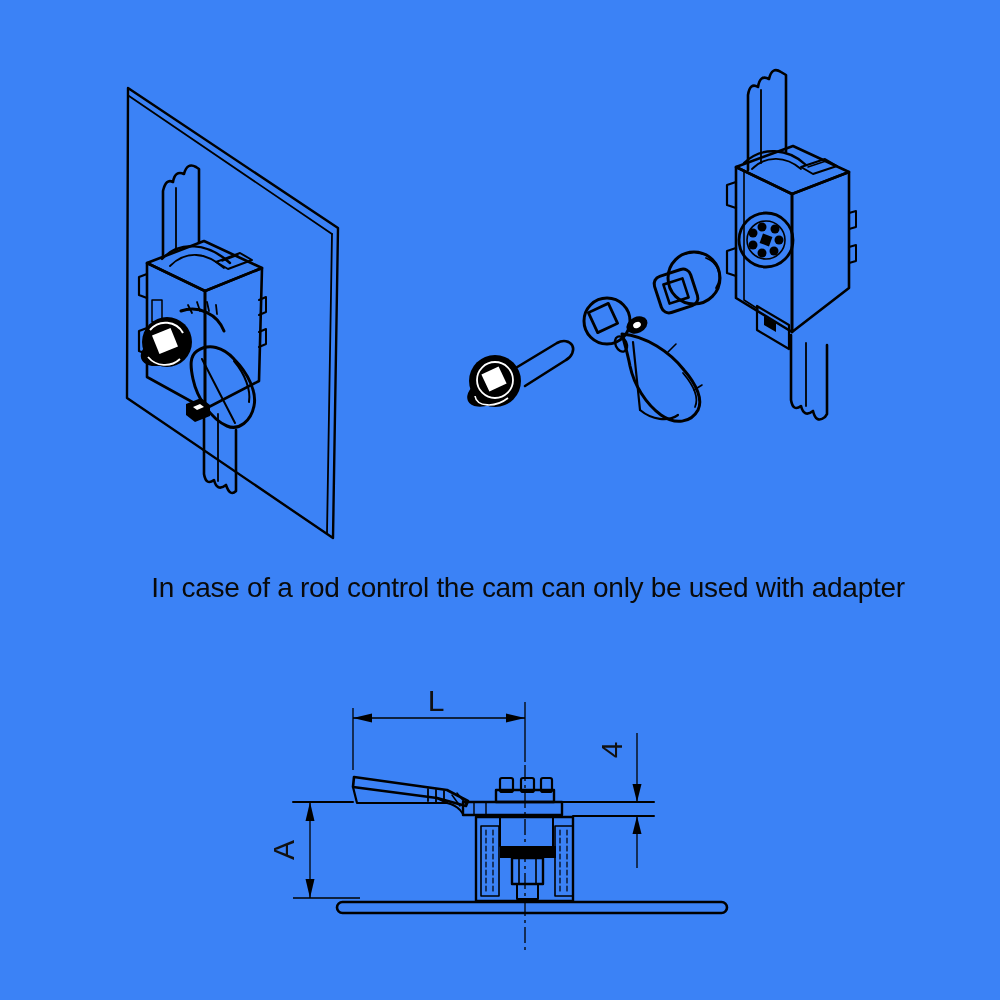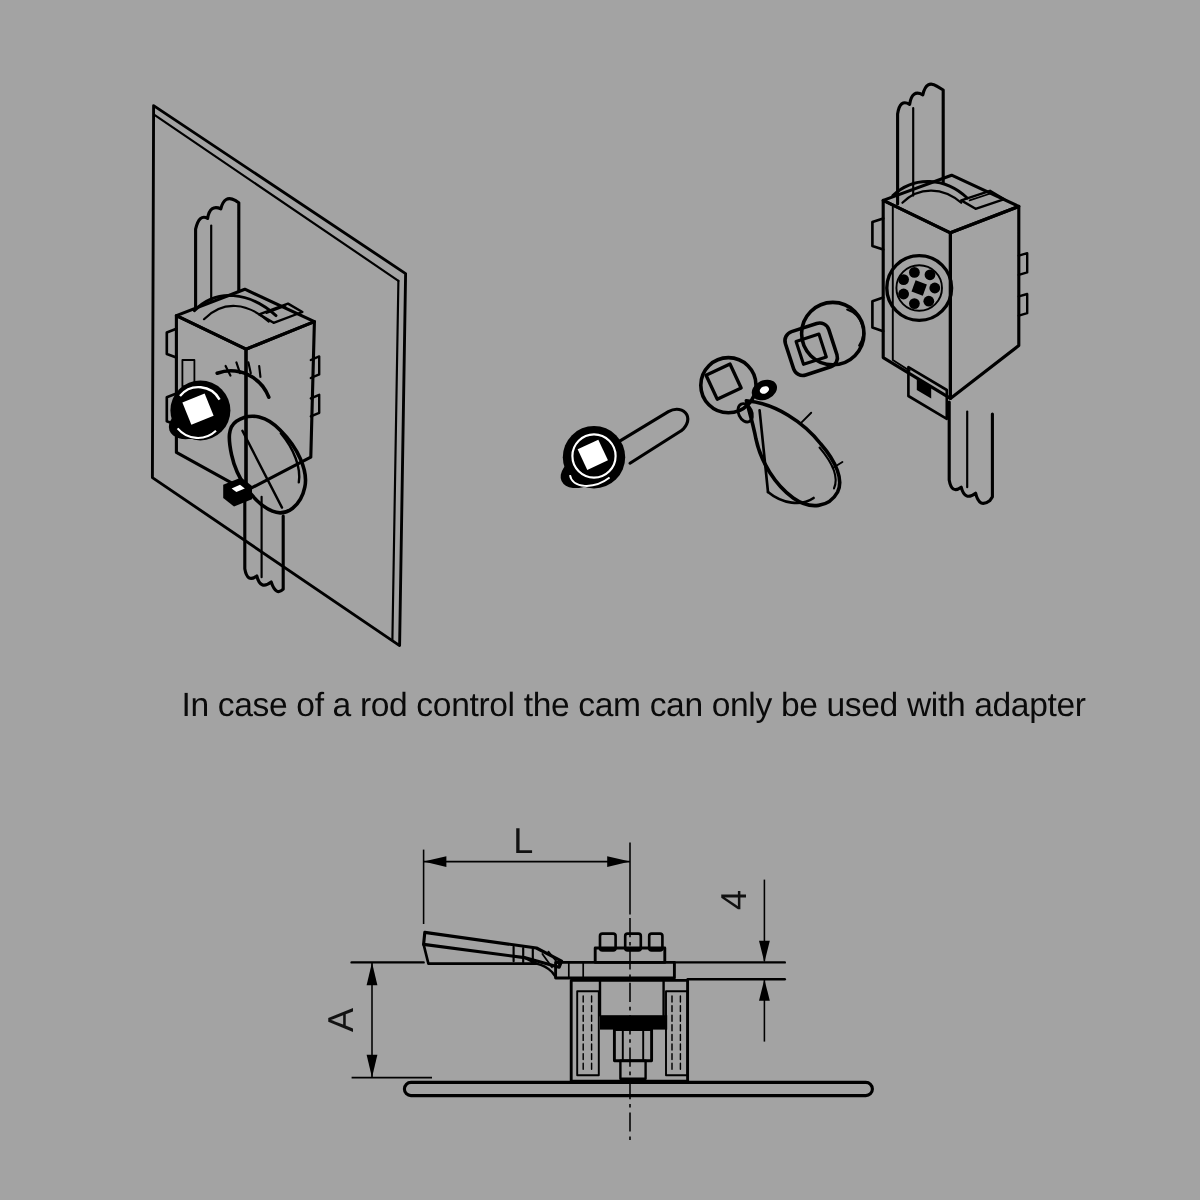--- a/index.html
+++ b/index.html
@@ -1,16 +1,16 @@
 <!DOCTYPE html>
 <html><head>
 <meta charset="utf-8">
 <style>
   html,body{margin:0;padding:0;background:#fff;}
-  #stage{position:relative;width:1000px;height:1000px;background:#a3a3a3;overflow:hidden;
+  #stage{position:relative;width:1000px;height:1000px;background:#3b82f6;overflow:hidden;
          font-family:"Liberation Sans",sans-serif;}
   .fig{position:absolute;}
   #caption{position:absolute;left:56px;right:0;top:572px;text-align:center;
            font-size:28px;letter-spacing:-0.3px;color:#0a0a0a;white-space:nowrap;}
   svg{display:block;}
   .ln{stroke:#000;fill:none;stroke-linecap:round;stroke-linejoin:round;}
   .dim{stroke:#000;fill:none;stroke-width:1.3;}
   .dimtxt{font-family:"Liberation Sans",sans-serif;font-size:30px;fill:#111;font-weight:400;}
 </style>
 </head>

